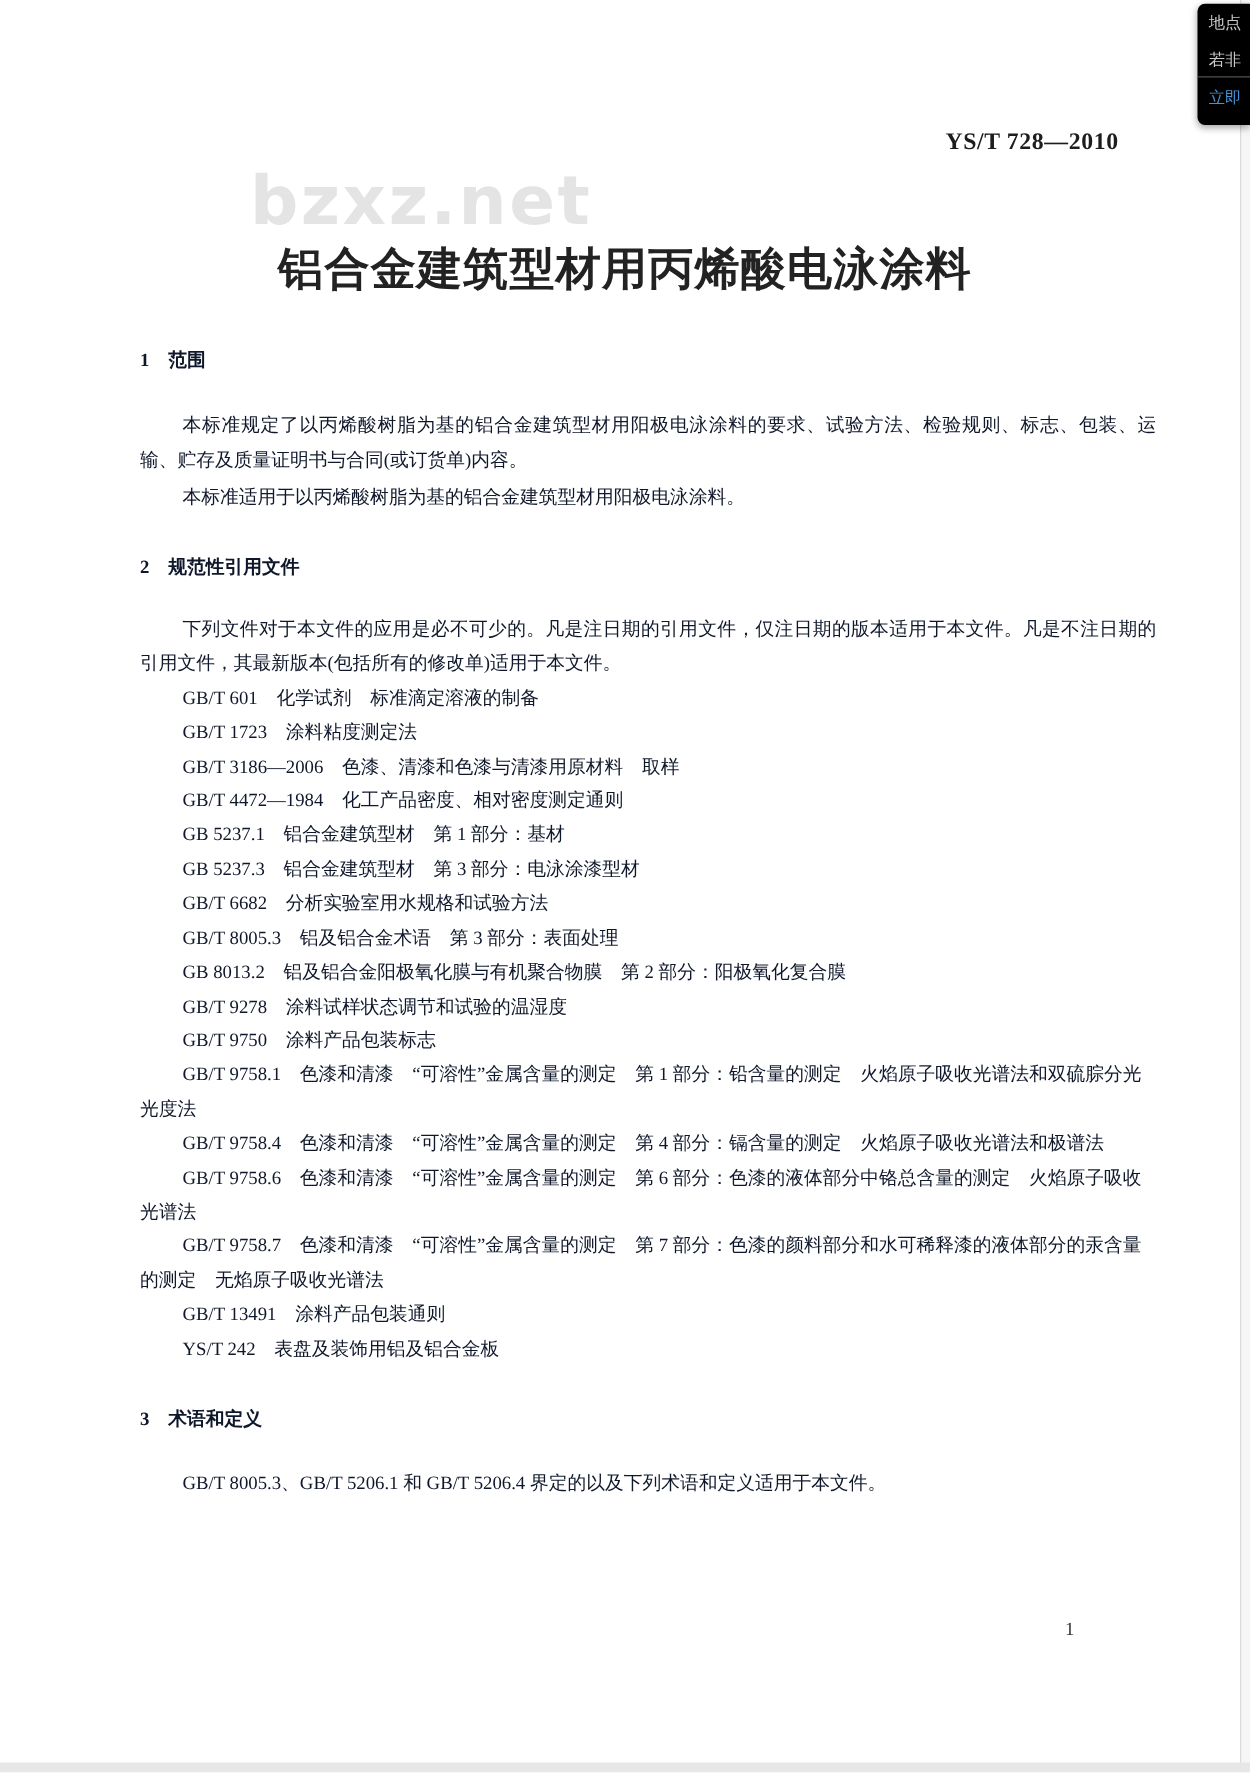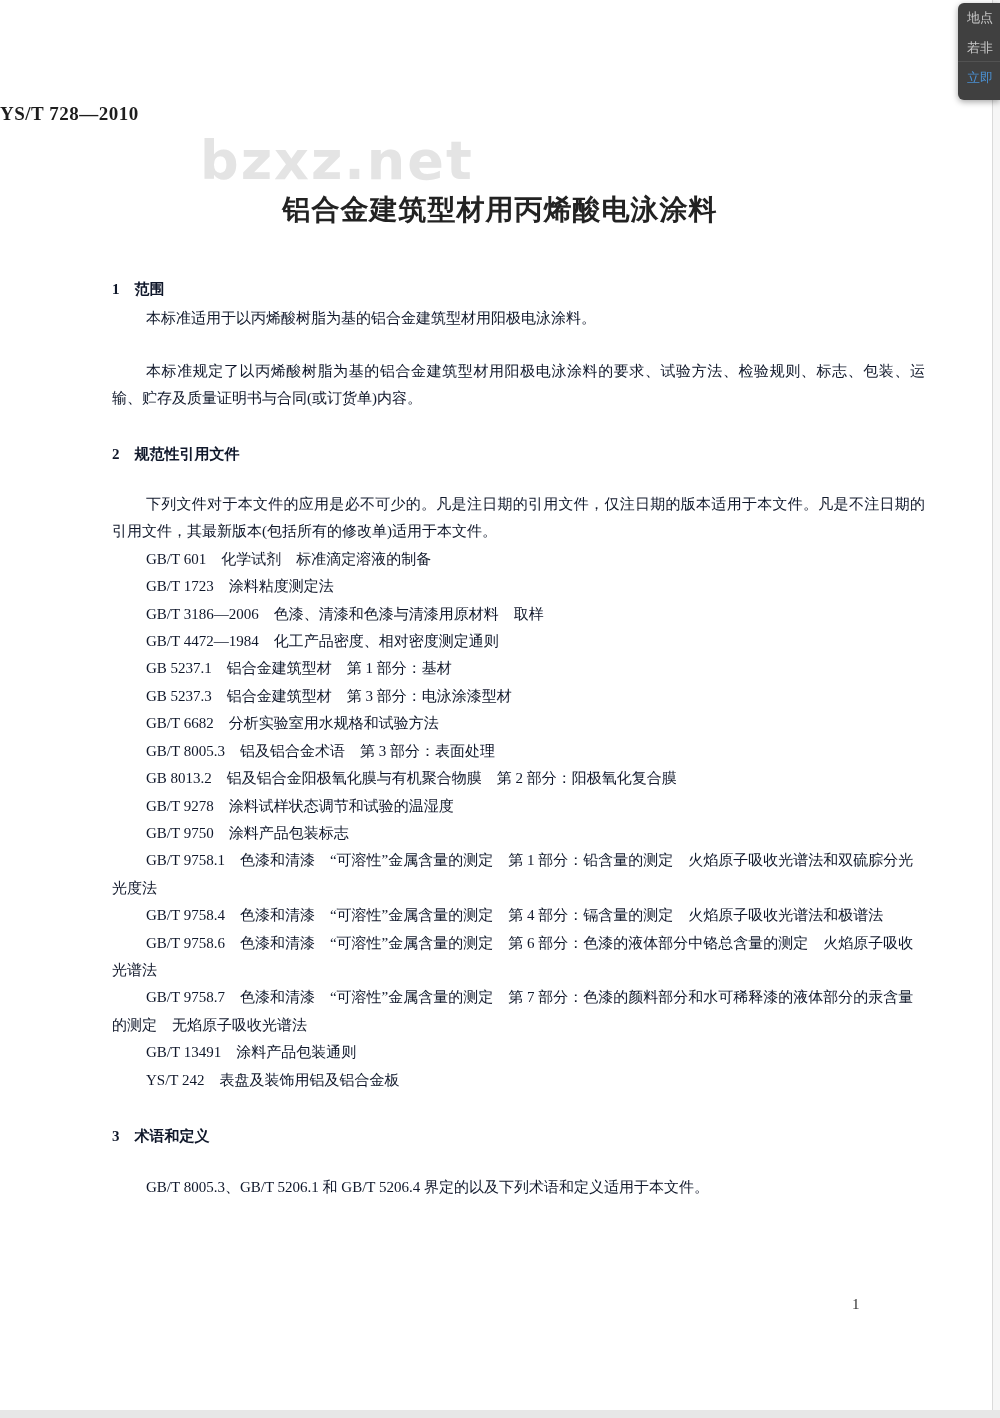--- a/index.html
+++ b/index.html
@@ -24,26 +24,26 @@
   .op-line2{position:absolute;left:9px;top:36px;white-space:nowrap;text-align:right;}
   .op-divider{position:absolute;left:0;right:0;top:58px;border-top:1px solid #525252;}
   .op-link{position:absolute;left:9px;top:66px;white-space:nowrap;cursor:pointer;}
 
   
   .watermark{position:absolute;left:200px;top:124px;z-index:0;
     font-family:"DejaVu Sans", sans-serif;font-weight:bold;
     font-size:54px;line-height:74px;letter-spacing:2px;color:#e4e4e4;}
 
   
-  .doc-code{position:absolute;top:103px;left:0;width:895px;
+  .doc-code{position:absolute;top:103px;left:0;width:895px;text-align:right;
     font-size:19px;font-weight:bold;letter-spacing:.5px;color:#1d1d1d;z-index:2;}
 
   
   .doc-title{position:absolute;top:191px;left:0;width:1000px;text-align:center;
-    font-size:28px;font-weight:bold;letter-spacing:1px;color:#222;z-index:2;}
+    font-size:36px;font-weight:bold;letter-spacing:1px;color:#222;z-index:2;}
 
   
   .doc-body{position:absolute;left:112px;top:276px;width:813px;z-index:2;
     font-size:15px;line-height:27.4px;color:#0f172a;}
   .sec-heading{font-weight:bold;margin:0;}
   .para{margin:0;text-indent:34px;text-align:justify;}
   .ref{margin:0;text-indent:34px;text-align:left;}
   .m-p1{margin-top:25px;}
   .m-p2{margin-top:2px;}
   .m-h2{margin-top:28px;}
@@ -59,22 +59,22 @@
 <div class="page">
 
   <div class="watermark">bzxz.net</div>
 
   <div class="doc-code">YS/T 728—2010</div>
 
   <div class="doc-title">铝合金建筑型材用丙烯酸电泳涂料</div>
 
   <div class="doc-body">
     <p class="sec-heading">1　范围</p>
+    <p class="para m-p1">本标准规定了以丙烯酸树脂为基的铝合金建筑型材用阳极电泳涂料的要求、试验方法、检验规则、标志、包装、运输、贮存及质量证明书与合同(或订货单)内容。</p>
     <p class="para m-p2">本标准适用于以丙烯酸树脂为基的铝合金建筑型材用阳极电泳涂料。</p>
-    <p class="para m-p1">本标准规定了以丙烯酸树脂为基的铝合金建筑型材用阳极电泳涂料的要求、试验方法、检验规则、标志、包装、运输、贮存及质量证明书与合同(或订货单)内容。</p>
 
     <p class="sec-heading m-h2">2　规范性引用文件</p>
     <p class="para m-intro">下列文件对于本文件的应用是必不可少的。凡是注日期的引用文件，仅注日期的版本适用于本文件。凡是不注日期的引用文件，其最新版本(包括所有的修改单)适用于本文件。</p>
 
     <div>
       <p class="ref">GB/T 601　化学试剂　标准滴定溶液的制备</p>
         <p class="ref">GB/T 1723　涂料粘度测定法</p>
         <p class="ref">GB/T 3186—2006　色漆、清漆和色漆与清漆用原材料　取样</p>
         <p class="ref">GB/T 4472—1984　化工产品密度、相对密度测定通则</p>
         <p class="ref">GB 5237.1　铝合金建筑型材　第 1 部分：基材</p>
@@ -91,21 +91,21 @@
         <p class="ref">GB/T 13491　涂料产品包装通则</p>
         <p class="ref">YS/T 242　表盘及装饰用铝及铝合金板</p>
     </div>
 
     <p class="sec-heading m-h3">3　术语和定义</p>
     <p class="para m-p3">GB/T 8005.3、GB/T 5206.1 和 GB/T 5206.4 界定的以及下列术语和定义适用于本文件。</p>
   </div>
 
   <div class="page-num">1</div>
 
-  <div class="overlay-panel" style="background: #404040;">
+  <div class="overlay-panel" style="background: #000000;">
     <span class="op-line1">地点</span>
     <span class="op-line2">若非</span>
     <span class="op-divider"></span>
     <a class="op-link" style="color: rgb(74, 144, 210);">立即</a>
   </div>
 
   <div class="gutter-right"></div>
   <div class="strip-bottom"></div>
 
 </div>

